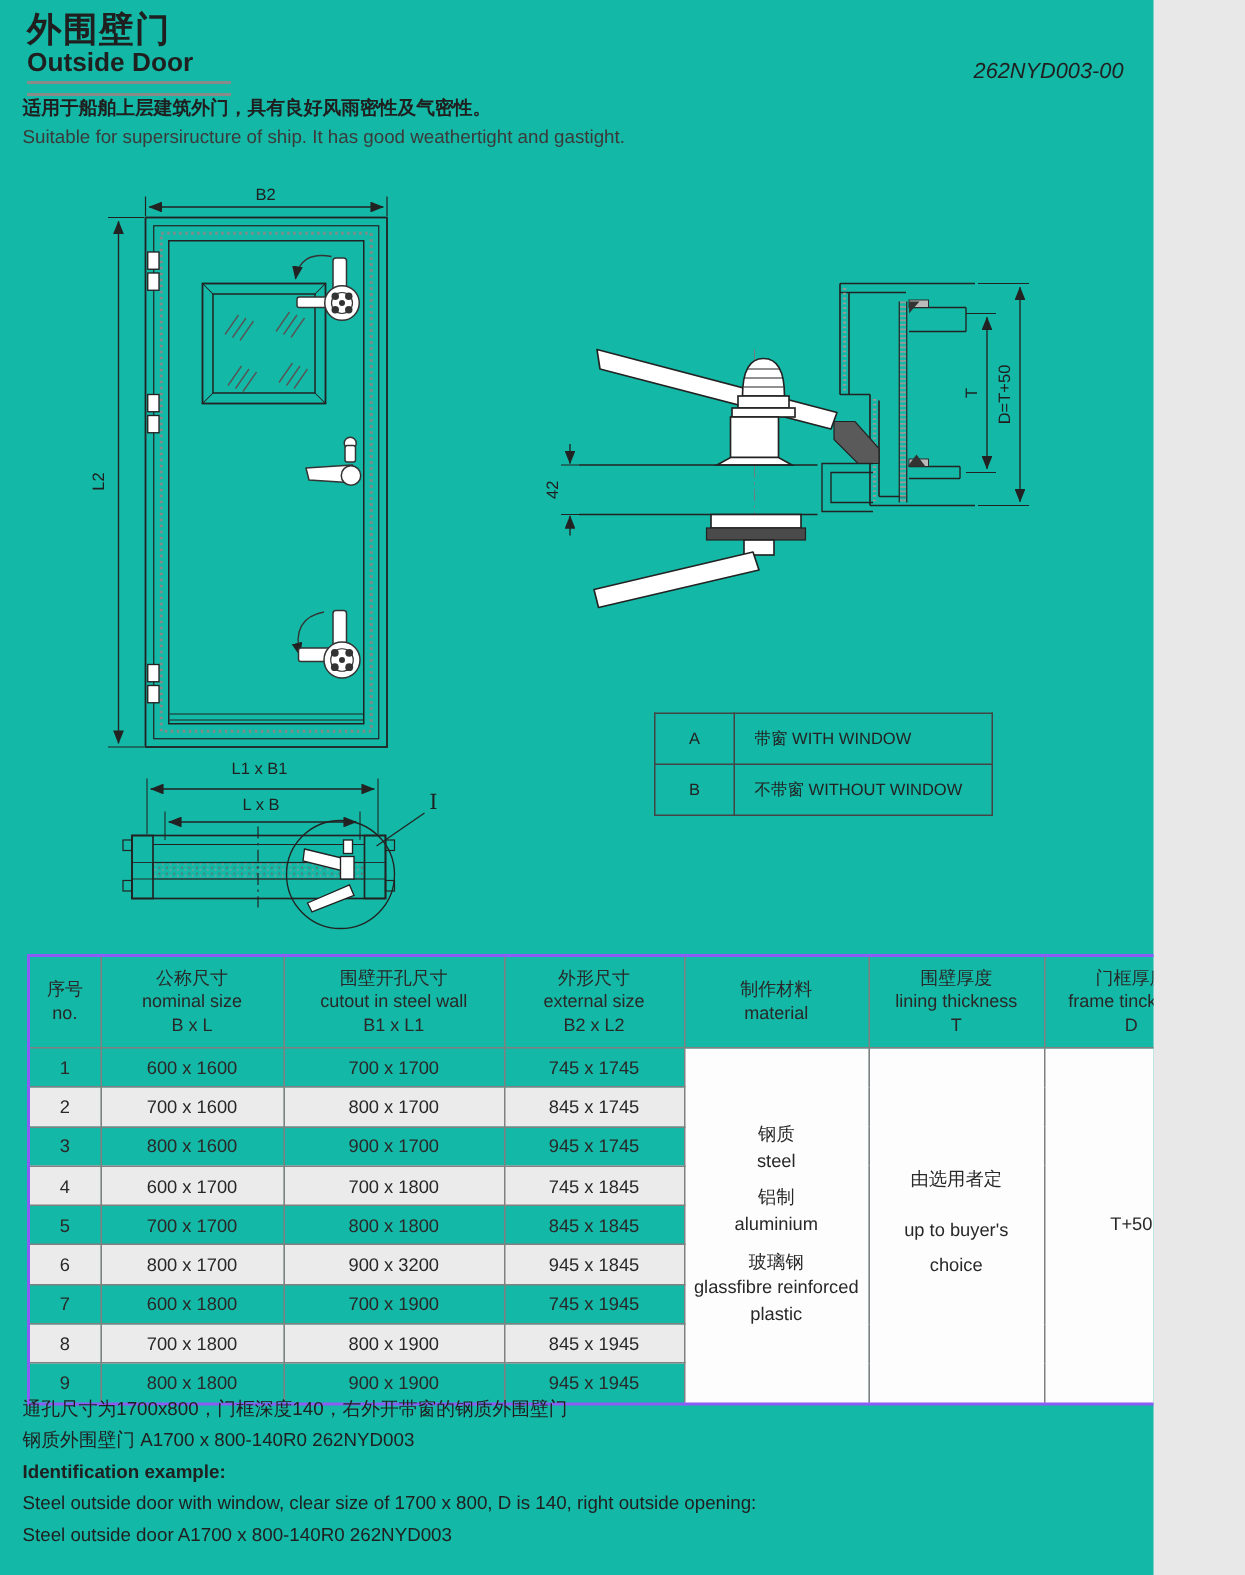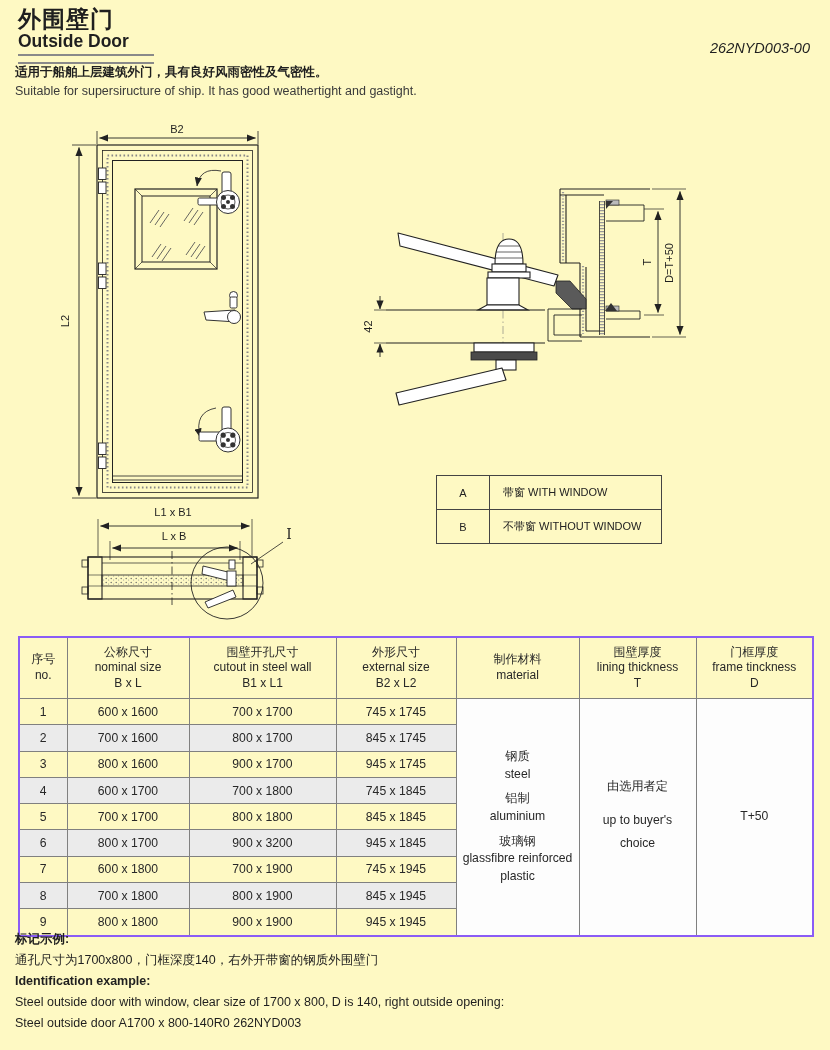--- a/index.html
+++ b/index.html
@@ -1,16 +1,16 @@
 <!DOCTYPE html>
 <html><head>
 <meta charset="utf-8">
 <style>
   html,body{margin:0;padding:0;background:#e8e8e8;}
-  .page{position:relative;width:830px;height:1050px;background:#fef9c3;overflow:hidden;
+  .page{position:relative;width:769px;height:1050px;background:#14b8a6;overflow:hidden;
         font-family:"Liberation Sans",sans-serif;color:#1f1f1f;}
   
   .title-zh{position:absolute;left:18px;top:4px;font-size:23px;font-weight:bold;letter-spacing:1px;}
   .title-en{position:absolute;left:18px;top:31px;font-size:17.5px;font-weight:bold;}
   .title-rule{position:absolute;left:18px;top:54px;width:136px;height:6px;
               border-top:2px solid #8a8a8a;border-bottom:2px solid #8a8a8a;}
   .doc-number{position:absolute;right:20px;top:40px;font-size:14.5px;font-style:italic;}
   .desc-zh{position:absolute;left:15px;top:64px;font-size:12.5px;font-weight:bold;}
   .desc-en{position:absolute;left:15px;top:84px;font-size:12.5px;color:#3a3a3a;}
   
@@ -347,20 +347,20 @@
       <tr>
         <td>9</td>
         <td>800 x 1800</td>
         <td>900 x 1900</td>
         <td>945 x 1945</td>
       </tr>
     </tbody>
   </table>
 
   <div class="footer">
-    <div class="b">标记示例:</div>
     <div>通孔尺寸为1700x800，门框深度140，右外开带窗的钢质外围壁门</div>
+    <div>钢质外围壁门 A1700 x 800-140R0 262NYD003</div>
     <div class="b">Identification example:</div>
     <div>Steel outside door with window, clear size of 1700 x 800, D is 140, right outside opening:</div>
     <div>Steel outside door A1700 x 800-140R0 262NYD003</div>
   </div>
 
 </div>
 
 </body></html>

